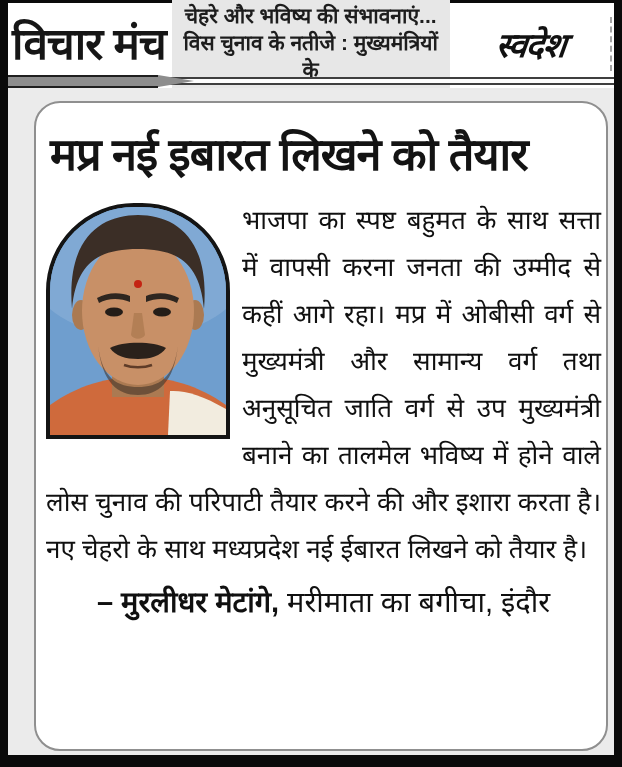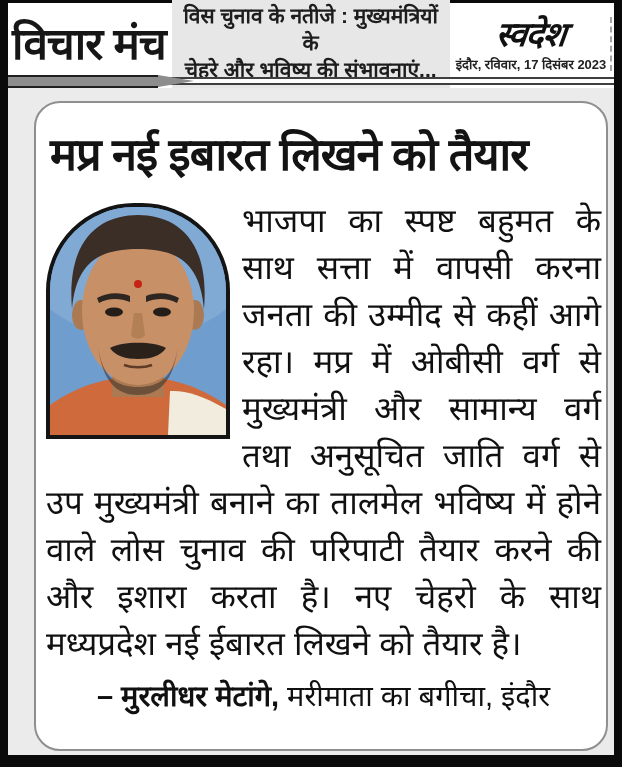--- a/index.html
+++ b/index.html
@@ -27,41 +27,40 @@
 
   
   .content-bg { flex: 1; background: #ebebeb; position: relative; }
   .card { position: absolute; left: 26px; right: 6px; top: 13px; height: 650px; background: #ffffff; border: 2px solid #8f8f8f; border-radius: 26px; padding: 16px 5px 10px 10px; overflow: hidden; }
 
   .article-title { font-size: 45px; font-weight: 800; color: #131313; line-height: 1.25; margin: 8px 0 14px 4px; letter-spacing: -1px; white-space: nowrap; }
 
   .photo { float: left; width: 184px; height: 236px; border: 4px solid #141414; border-radius: 88px 88px 0 0; overflow: hidden; margin: 6px 12px 4px 0; background: #6f9ece; }
   .photo svg { display: block; }
 
-  .article-body { font-size: 33px; line-height: 47px; color: #101010; text-align: justify; text-justify: inter-word; }
+  .article-body { font-size: 26px; line-height: 47px; color: #101010; text-align: justify; text-justify: inter-word; }
 
   .byline { margin-top: 8px; font-size: 29px; color: #101010; clear: none; text-align: center; }
   .byline-name { font-weight: 800; }
   .byline-location { font-weight: 400; margin-left: 8px; }
 </style>
 </head>
 <body>
 
 <div class="frame">
   <div class="page">
 
     <div class="header">
       <div class="section-title">विचार मंच</div>
       <div class="topic-box">
+        <div>चेहरे और भविष्य की संभावनाएं...</div>
         <div>विस चुनाव के नतीजे : मुख्यमंत्रियों के</div>
-        <div>चेहरे और भविष्य की संभावनाएं...</div>
       </div>
       <div class="masthead">
         <div class="masthead-logo">स्वदेश</div>
-        <div class="masthead-date">इंदौर, रविवार, 17 दिसंबर 2023</div>
       </div>
       <div class="pagenum-sep"></div>
 
     </div>
 
     <div class="divider">
       <div class="divider-rule"></div>
       <div class="divider-bar"></div>
       <div class="divider-arrow"></div>
     </div>

